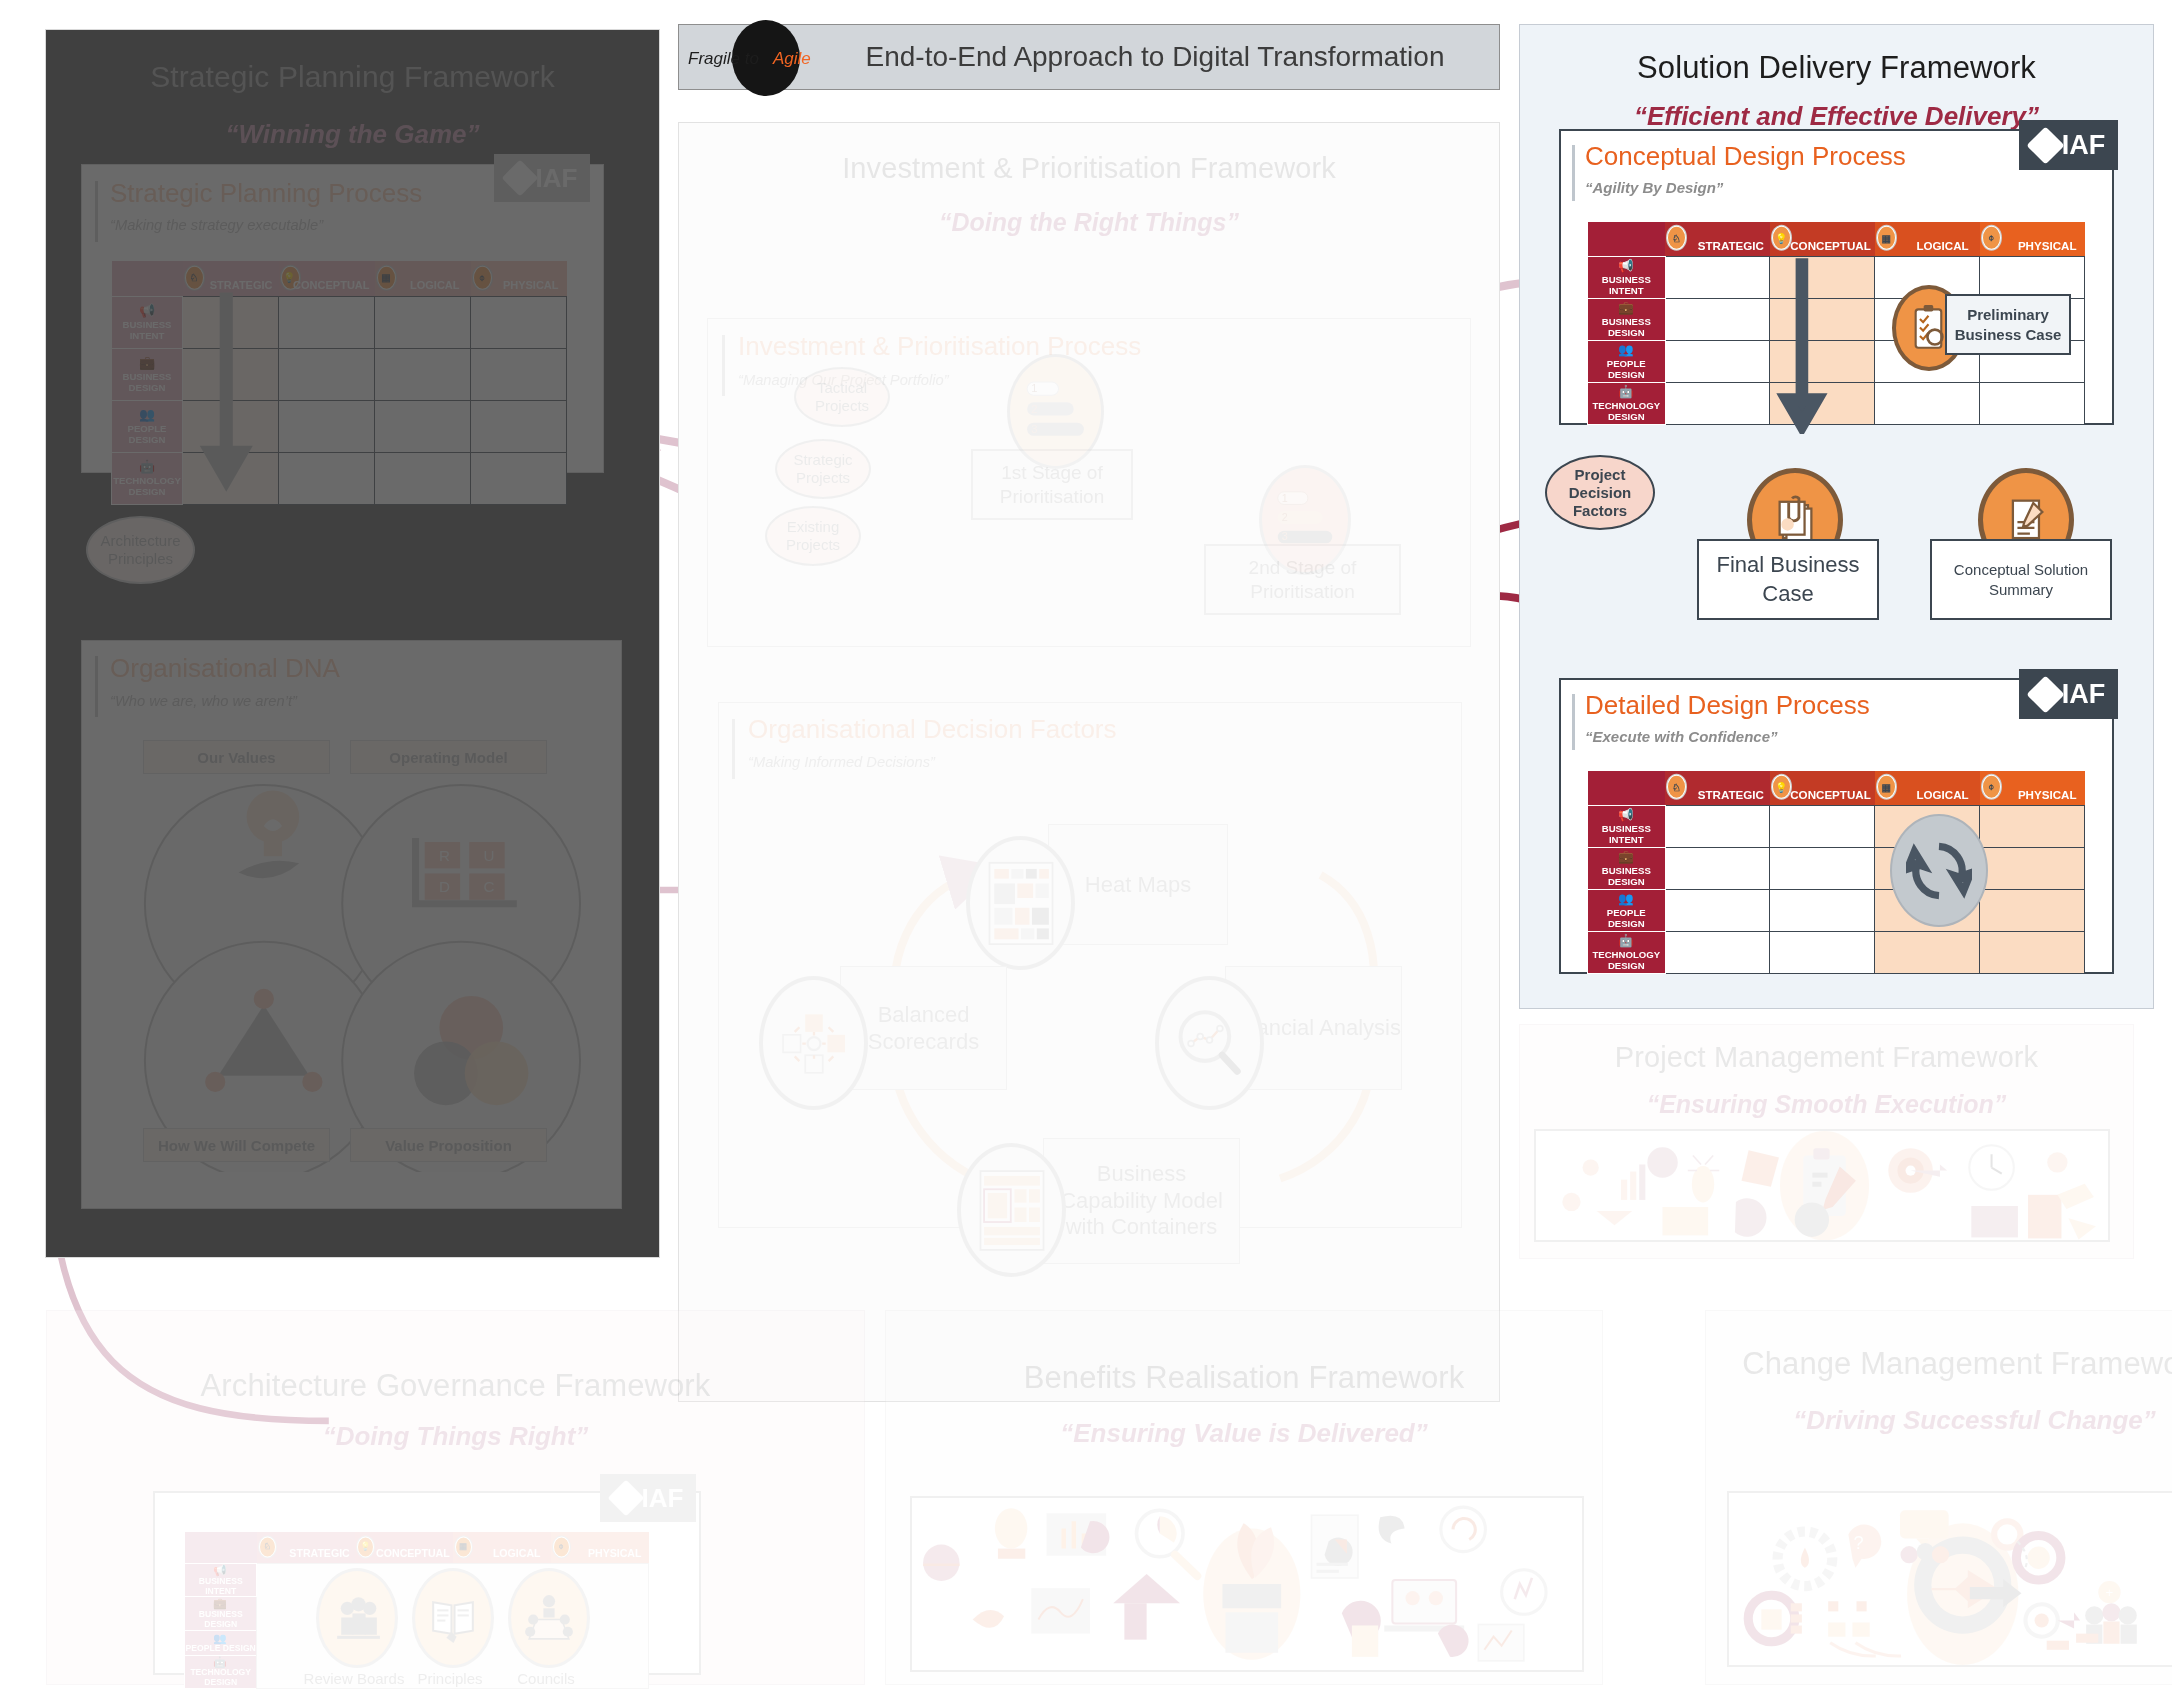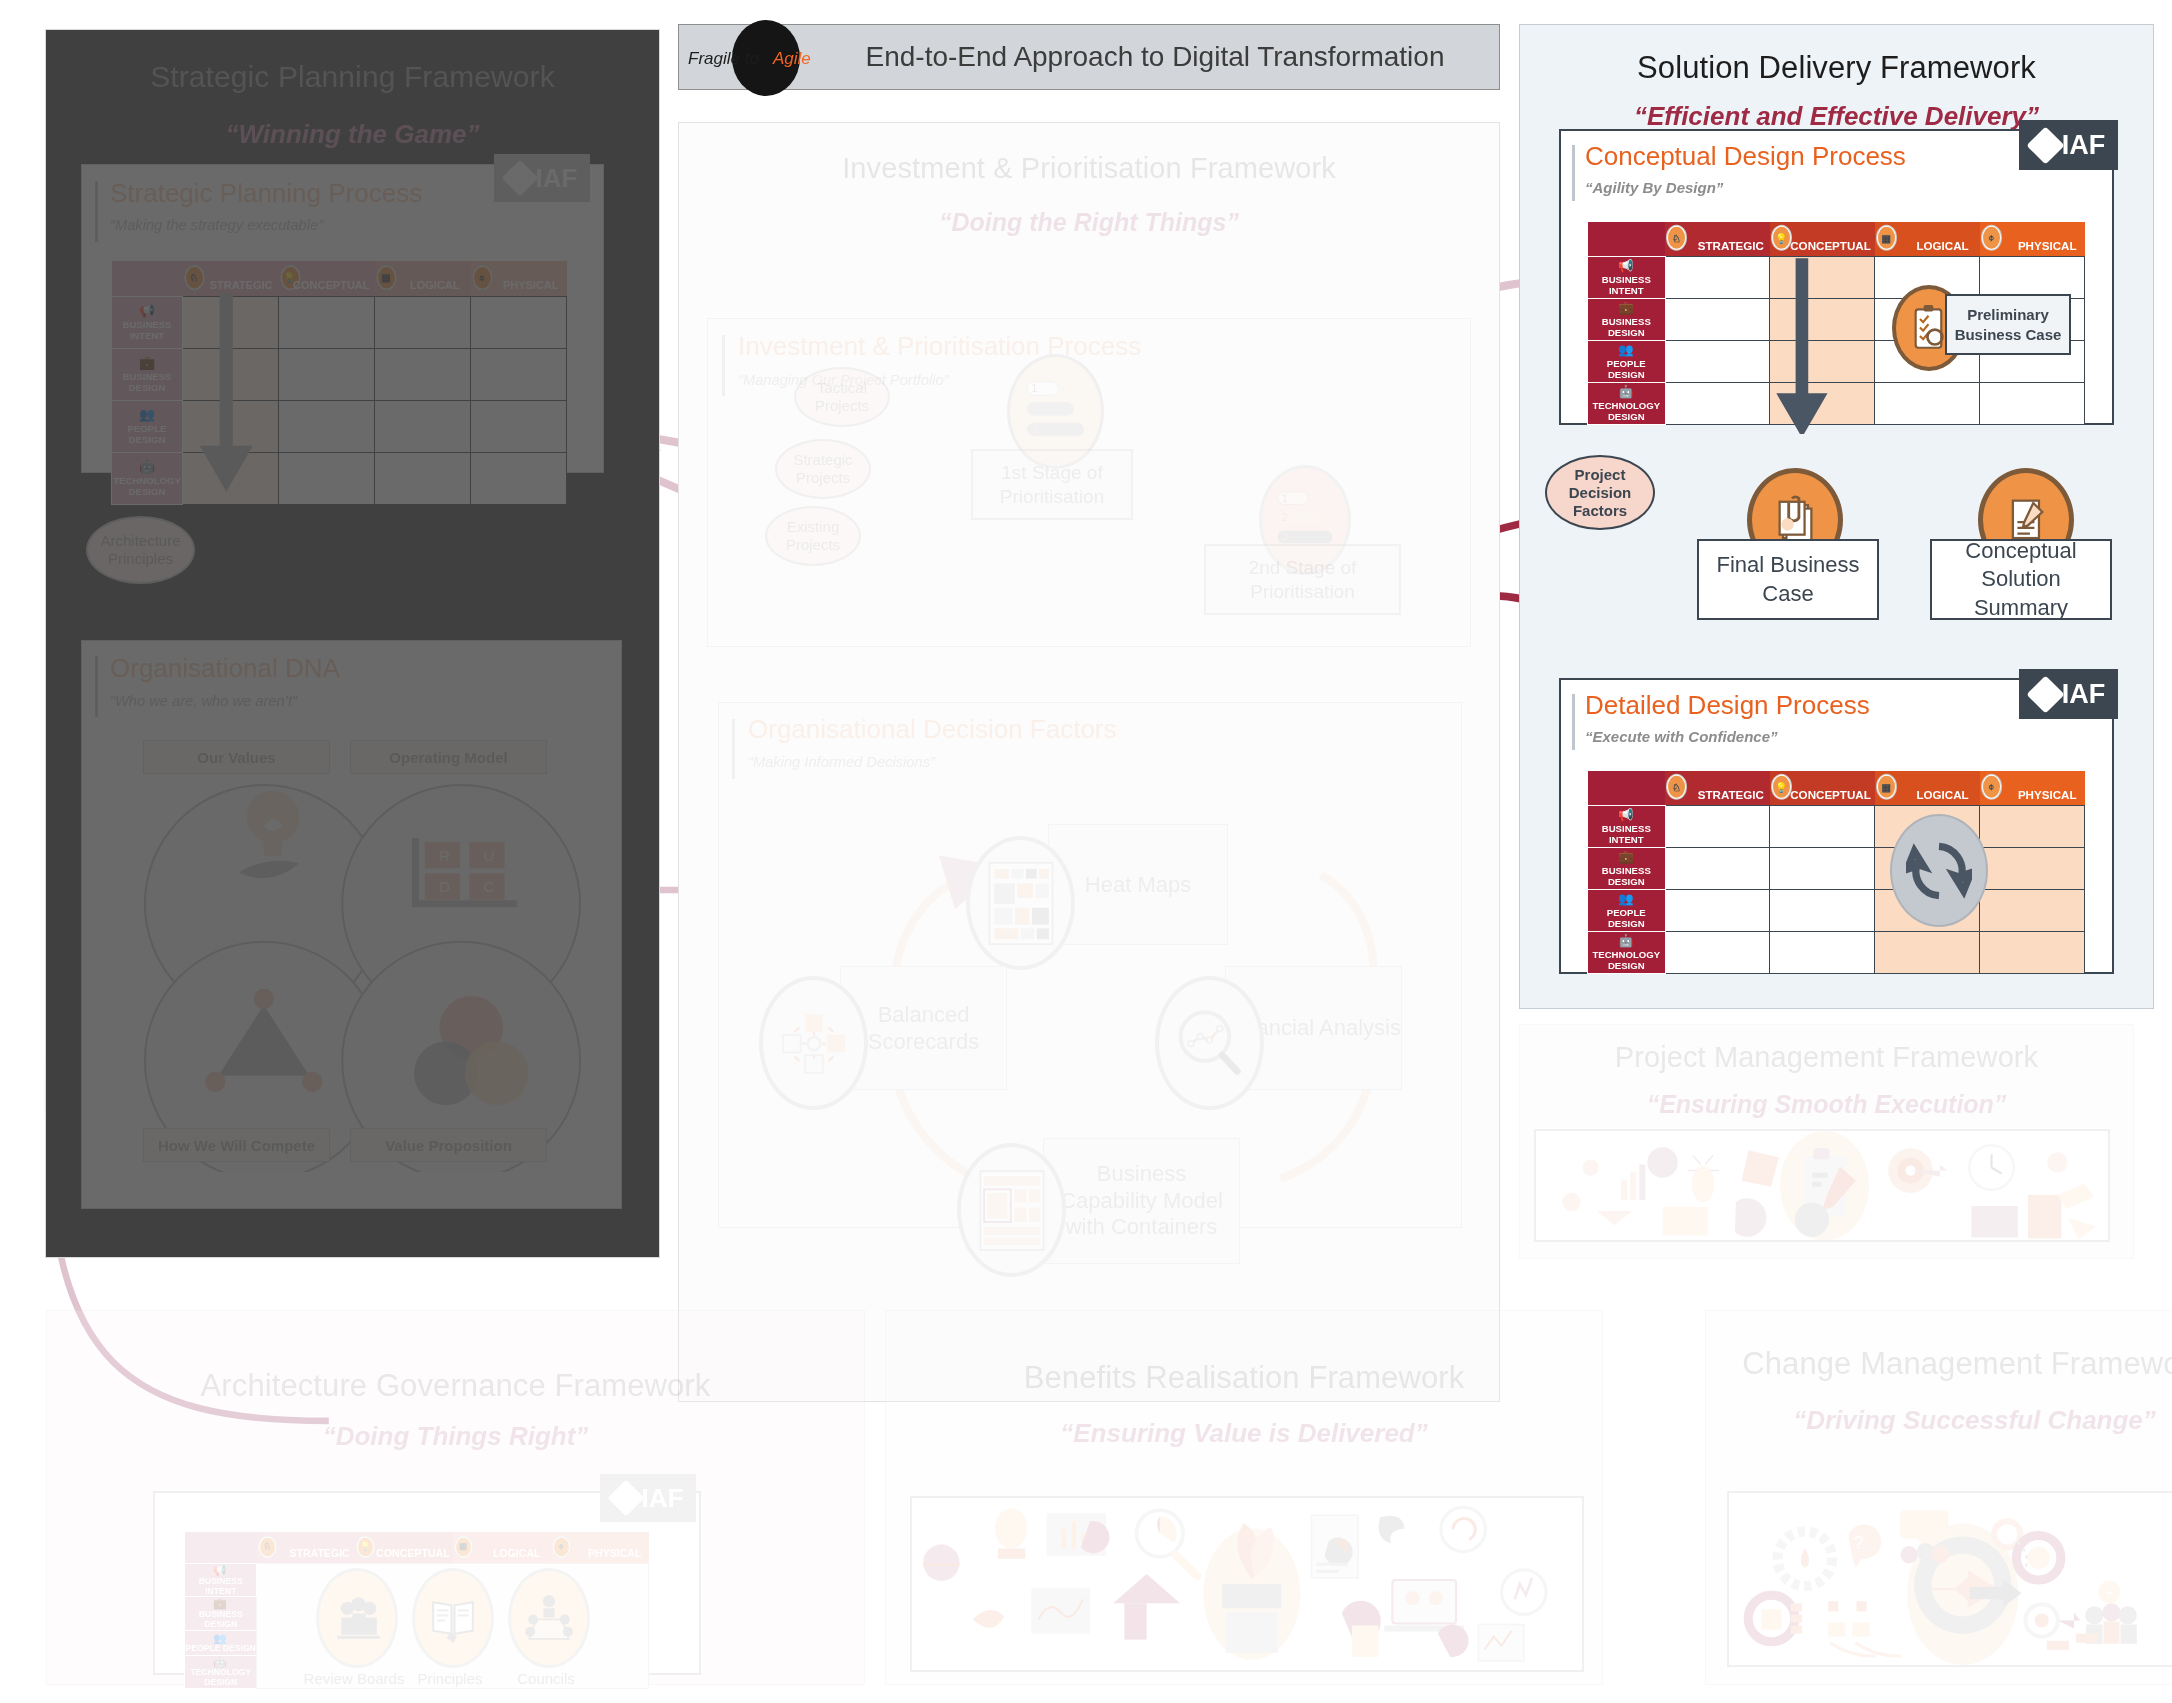--- a/index.html
+++ b/index.html
@@ -451,21 +451,21 @@
     <span>Final Business Case</span>
     </div>
 
   <div class="circ" style="left:1978px;top:468px;width:86px;height:94px;background:#ef9446;border:5px solid #7d5a3a;">
     <svg width="47" height="51" viewBox="0 0 80 90">
       <rect x="16" y="10" width="46" height="66" fill="#fff" stroke="#7d5a3a" stroke-width="4"></rect>
       <path d="M24 48 h30 M24 58 h30 M24 68 h22" stroke="#7d5a3a" stroke-width="4"></path>
       <path d="M52 14 L68 30 L42 54 L34 56 L36 48 Z" fill="#fbdcc2" stroke="#7d5a3a" stroke-width="4"></path>
     </svg>
   </div>
-  <div class="rbox" style="left:1930px;top:539px;width:182px;height:81px;border:2.5px solid #3c4650;background:#fff;font-size:22px;color:#3c4650;line-height:1.3;padding:0 3px;">
+  <div class="rbox" style="left:1930px;top:539px;width:182px;height:81px;border:2.5px solid #3c4650;background:#fff;font-size:15px;color:#3c4650;line-height:1.3;padding:0 3px;">
     <span>Conceptual Solution Summary</span>
     </div>
 
   <div class="card" style="left:1559px;top:678px;width:555px;height:296px;border:2.5px solid #3c4650;background:#fff;">
     <div class="rule" style="left:11px;top:14px;height:56px;background:#bfc6cd;"></div>
     <div class="card-title" style="position:absolute;left:24px;top:10px;font-size:26px;color:#e8611f;">Detailed Design Process</div>
     <div class="card-sub" style="position:absolute;left:24px;top:48px;font-size:15px;color:#8c8c8c;font-weight:bold;">“Execute with Confidence”</div>
     <div class="iaf" style="left:458px;top:-11px;width:99px;height:50px;font-size:27px;background:#3c4650;">
       <span style="display:inline-block;width:27px;height:27px;background:#fff;transform:rotate(45deg);border-radius:3.5px;"></span>
       <span>IAF</span>

